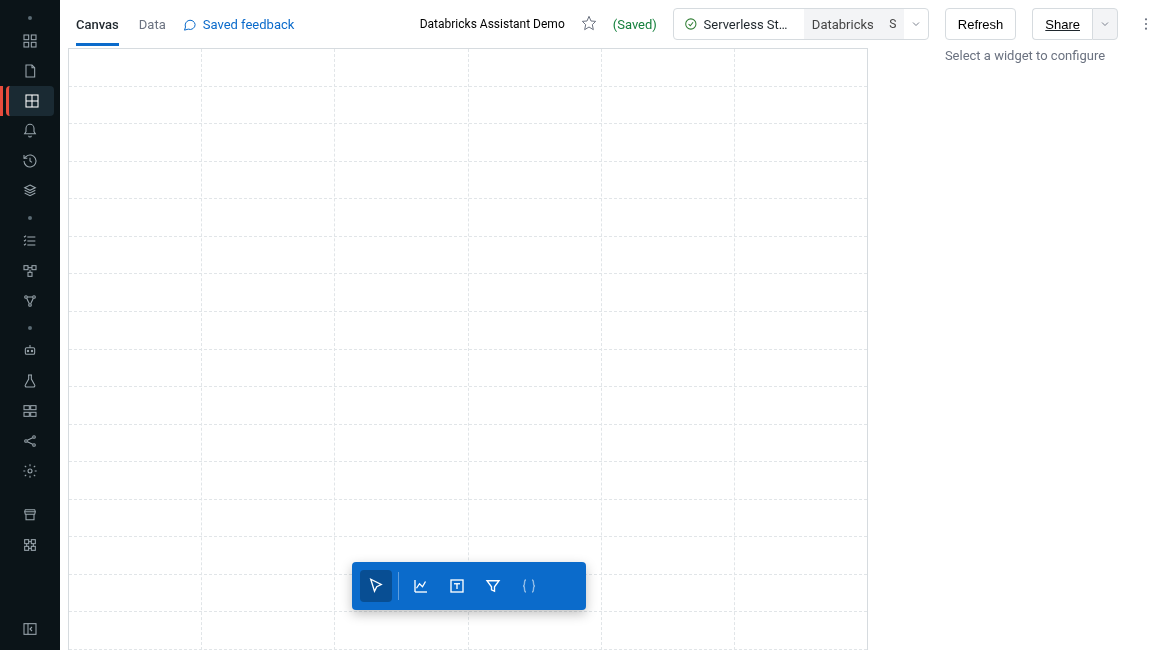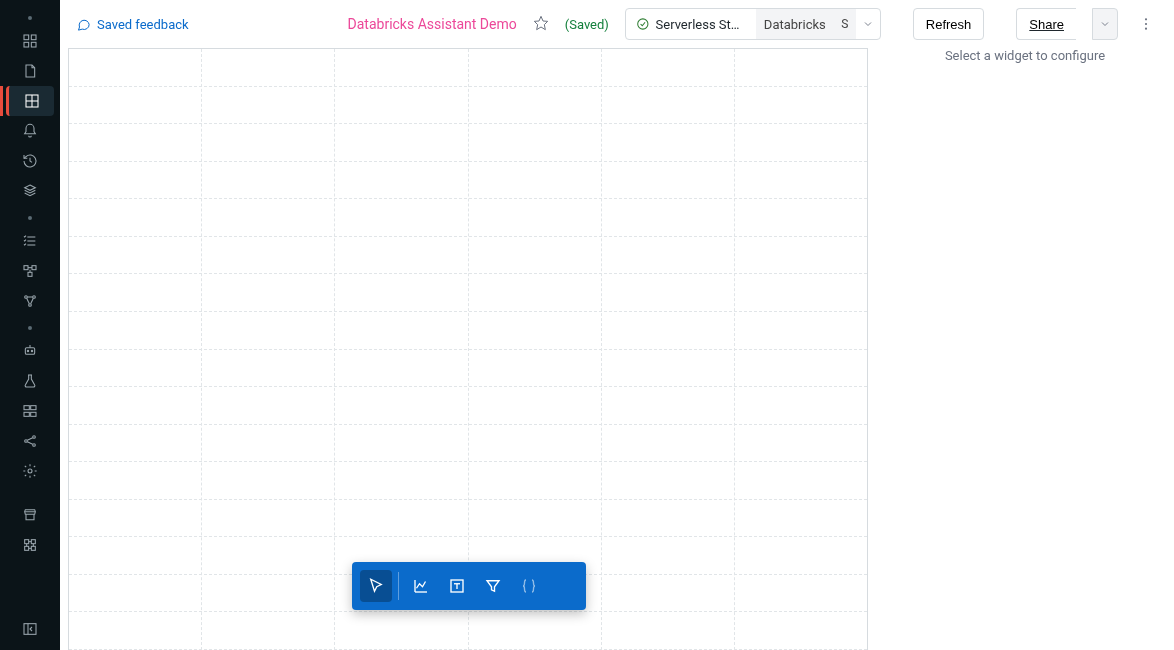--- a/index.html
+++ b/index.html
@@ -17,32 +17,32 @@
   .nav-spacer {flex:1;}
   
   
   .topbar { position:absolute; left:60px; top:0; right:0; height:48px; display:flex; align-items:center; padding:0 16px; gap:16px; background:#fff;}
   .tabs {display:flex; gap:20px; align-items:center;}
   .tab { padding:14px 0 12px 0; font-size:13px; color:#6b7280; cursor:pointer; border-bottom:2px solid transparent;}
   .tab.active { color:#1f272d; border-bottom:3px solid #0b6bcb; font-weight:500; padding-bottom:11px;}
   .feedback { display:flex; align-items:center; gap:6px; color:#0b6bcb; font-size:13px; cursor:pointer;}
   .feedback svg {width:15px; height:15px; stroke:#0b6bcb; fill:none; stroke-width:1.6;}
   .top-spacer {flex:1;}
-  .title { font-size:14px; color:#ec4899; }
+  .title { font-size:12px; color:#000000; }
   .star-btn svg {width:16px; height:16px; stroke:#6b7280; fill:none; stroke-width:1.5;}
   .saved {color:#15803d; font-size:13px;}
   .cluster-sel {display:flex; align-items:center; border:1px solid #d6dbdf; border-radius:4px; height:32px; overflow:hidden;}
   .cluster-main {display:flex; align-items:center; gap:6px; padding:0 10px; max-width:130px;}
   .cluster-main span {white-space:nowrap; overflow:hidden; text-overflow:ellipsis; font-size:13px;}
   .cluster-main svg.ok {width:14px; height:14px; stroke:#2e7d32; fill:none; stroke-width:1.8;}
   .cluster-two {background:#f3f4f6; padding:0 8px; height:100%; display:flex; align-items:center; font-size:13px; color:#444;}
   .cluster-avatar {background:#f3f4f6; width:22px; height:100%; display:flex; align-items:center; justify-content:center; font-size:12px; color:#444;}
   .cluster-caret {width:24px; height:100%; display:flex; align-items:center; justify-content:center;}
   .cluster-caret svg{width:12px;height:12px;stroke:#6b7280;fill:none;stroke-width:1.8;}
-  .btn {border:1px solid #d6dbdf; background:#fff; border-radius:4px; height:32px; padding:0 12px; font-size:13px; display:flex; align-items:center; cursor:pointer;margin-left:16px;}
+  .btn {border:1px solid #d6dbdf; background:#fff; border-radius:4px; height:32px; padding:0 12px; font-size:13px; display:flex; align-items:center; cursor:pointer;}
   .btn-group {display:flex;text-decoration:underline;}
   .btn-group .btn:first-child{border-right:0; border-radius:4px 0 0 4px;}
   .btn-group .btn.caret{border-radius:0 4px 4px 0; padding:0 6px; background:#f3f4f6;}
   .btn-group .btn.caret svg{width:12px;height:12px;stroke:#6b7280;fill:none;stroke-width:1.8;}
   .kebab {width:24px; display:flex; align-items:center; justify-content:center; cursor:pointer;}
   .kebab svg{width:16px;height:16px; fill:#6b7280;}
   
   
   .canvas-wrap { position:absolute; left:68px; top:48px; width:800px; bottom:0; border:1px solid #d6dbdf; border-bottom:none; background:#fff;
     background-image:
@@ -210,20 +210,24 @@
   <div class="nav-item" style="margin-bottom:6px;">
     <svg viewBox="0 0 24 24">
         <rect x="3" y="4" width="18" height="16"></rect>
         <line x1="9" y1="4" x2="9" y2="20"></line>
         <polyline points="15 9 12 12 15 15"></polyline>
       </svg>
   </div>
 </div>
 
 <div class="topbar">
+  <div class="tabs">
+    <div class="tab active">Canvas</div>
+    <div class="tab">Data</div>
+  </div>
   <div class="feedback">
     <svg viewBox="0 0 24 24">
         <path d="M21 12a8 8 0 0 1-11 7.4L4 21l1.6-5A8 8 0 1 1 21 12z"></path>
       </svg>
     <span>Saved feedback</span>
   </div>
   <div class="top-spacer"></div>
   <div class="title">Databricks Assistant Demo</div>
   <div class="star-btn">
     <svg viewBox="0 0 24 24">

